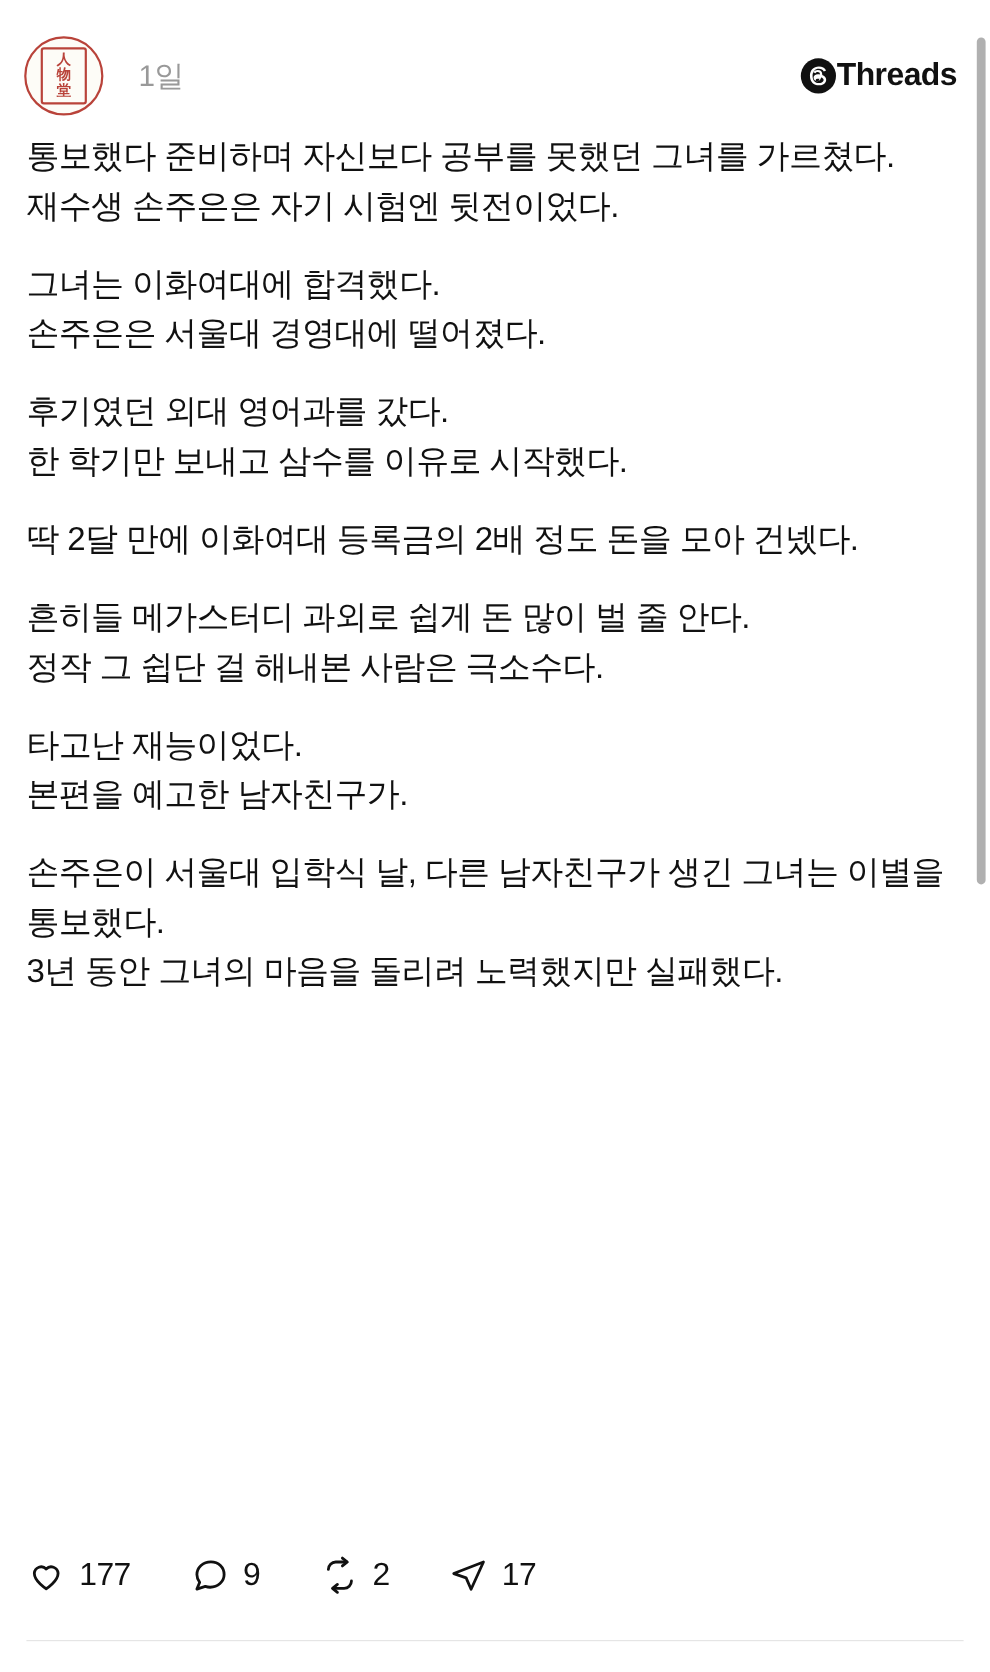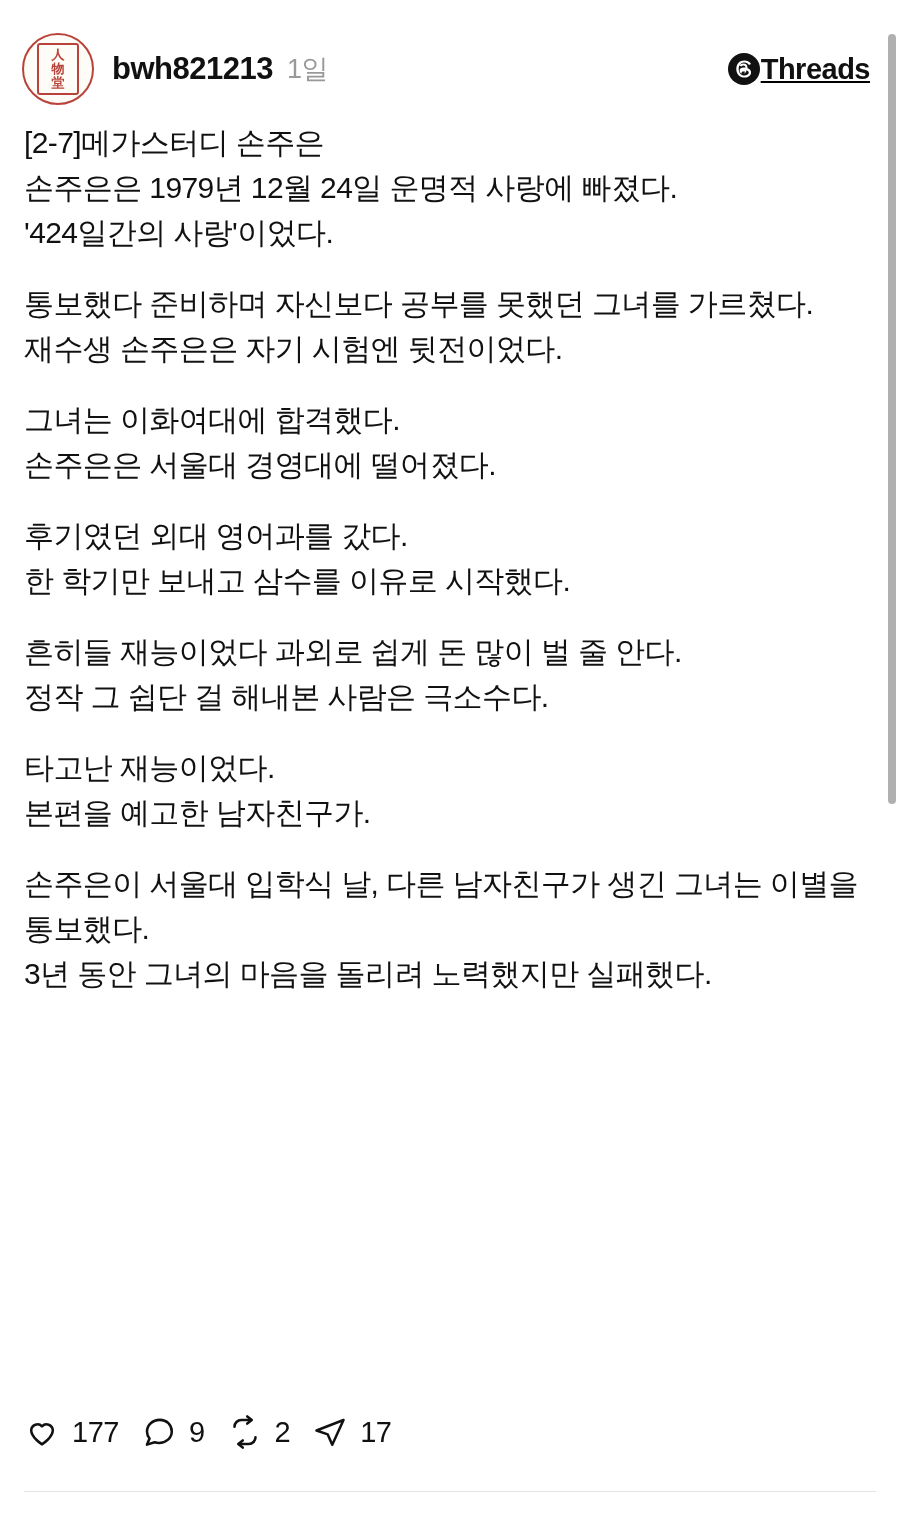--- a/index.html
+++ b/index.html
@@ -74,23 +74,22 @@
   .timestamp {
     font-size: 27px;
     color: #999999;
     margin-left: 14px;
     letter-spacing: -0.5px;
   }
 
   .brand {
     margin-left: auto;
     display: flex;
-    align-items: flex-end;
+    align-items: flex-start;
     padding-right: 8px;
-    text-decoration: underline;
   }
   .brand-label {
     font-size: 29px;
     font-weight: bold;
     color: #111111;
     letter-spacing: -0.5px;
   }
   .threads-logo {
     width: 34px;
     height: 34px;
@@ -112,21 +111,21 @@
   .para:last-child { margin-bottom: 0; }
 
   
   .actions {
     position: absolute;
     left: 24px;
     right: 24px;
     bottom: 70px;
     display: flex;
     align-items: center;
-    gap: 22px;
+    gap: 54px;
   }
   .action {
     display: flex;
     align-items: center;
     gap: 12px;
     cursor: pointer;
   }
   .action svg { display: block; }
   .action-count {
     font-size: 29px;
@@ -169,45 +168,42 @@
 
   <div class="post-header">
     <div class="avatar">
       <div class="seal">
         <span>人</span>
         <span>物</span>
         <span>堂</span>
       </div>
     </div>
 
-    <div class="username">bwh821213</div>
     <div class="timestamp">1일</div>
 
     <div class="brand">
       <span class="threads-logo">
         <svg width="34" height="34" viewBox="0 0 34 34" aria-hidden="true">
           <circle cx="17" cy="17" r="16" fill="#111111"></circle>
           <path d="M17.4 25.6c-4.6 0-8.1-3.2-8.1-8.6 0-5.4 3.4-8.6 8.1-8.6 3.2 0 5.5 1.3 6.6 3.6l-2.1 1c-.8-1.6-2.3-2.5-4.5-2.5-3.4 0-5.7 2.4-5.7 6.5 0 4.1 2.3 6.5 5.7 6.5 2.2 0 3.6-.8 4.1-1.9.4-.8.3-1.7-.4-2.3-.4-.4-1-.6-1.7-.8-.2 1.7-1.3 3.2-3.5 3.2-1.9 0-3.3-1.2-3.3-3 0-2 1.7-3.1 4-3.1.7 0 1.3.1 1.8.2v-.4c0-1.2-.7-1.9-2-1.9-1 0-1.7.4-2.1 1.1l-1.8-1c.8-1.3 2.1-2 3.9-2 2.5 0 4.1 1.4 4.1 3.9v.7c1 .3 1.9.8 2.5 1.5 1.2 1.3 1.4 3.2.6 4.8-1 2-3.2 3.1-6.2 3.1zm-.9-6.1c-1.1 0-1.9.4-1.9 1.2 0 .7.6 1.1 1.4 1.1 1.1 0 1.8-.8 1.9-2.2-.4-.1-.9-.1-1.4-.1z" fill="#ffffff"></path>
         </svg>
       </span>
       <span class="brand-label">Threads</span>
     </div>
   </div>
 
   <div class="post-body">
-    <p class="para">[2-7]메가스터디 손주은
-손주은은 1979년 12월 24일 운명적 사랑에 빠졌다.
-'424일간의 사랑'이었다.</p>
     <p class="para">통보했다 준비하며 자신보다 공부를 못했던 그녀를 가르쳤다.
 재수생 손주은은 자기 시험엔 뒷전이었다.</p>
     <p class="para">그녀는 이화여대에 합격했다.
 손주은은 서울대 경영대에 떨어졌다.</p>
     <p class="para">후기였던 외대 영어과를 갔다.
 한 학기만 보내고 삼수를 이유로 시작했다.</p>
-    <p class="para">흔히들 재능이었다 과외로 쉽게 돈 많이 벌 줄 안다.
+    <p class="para">딱 2달 만에 이화여대 등록금의 2배 정도 돈을 모아 건넸다.</p>
+    <p class="para">흔히들 메가스터디 과외로 쉽게 돈 많이 벌 줄 안다.
 정작 그 쉽단 걸 해내본 사람은 극소수다.</p>
     <p class="para">타고난 재능이었다.
 본편을 예고한 남자친구가.</p>
     <p class="para">손주은이 서울대 입학식 날, 다른 남자친구가 생긴 그녀는 이별을 통보했다.
 3년 동안 그녀의 마음을 돌리려 노력했지만 실패했다.</p>
   </div>
 
   <div class="actions">
 
     <div class="action">

